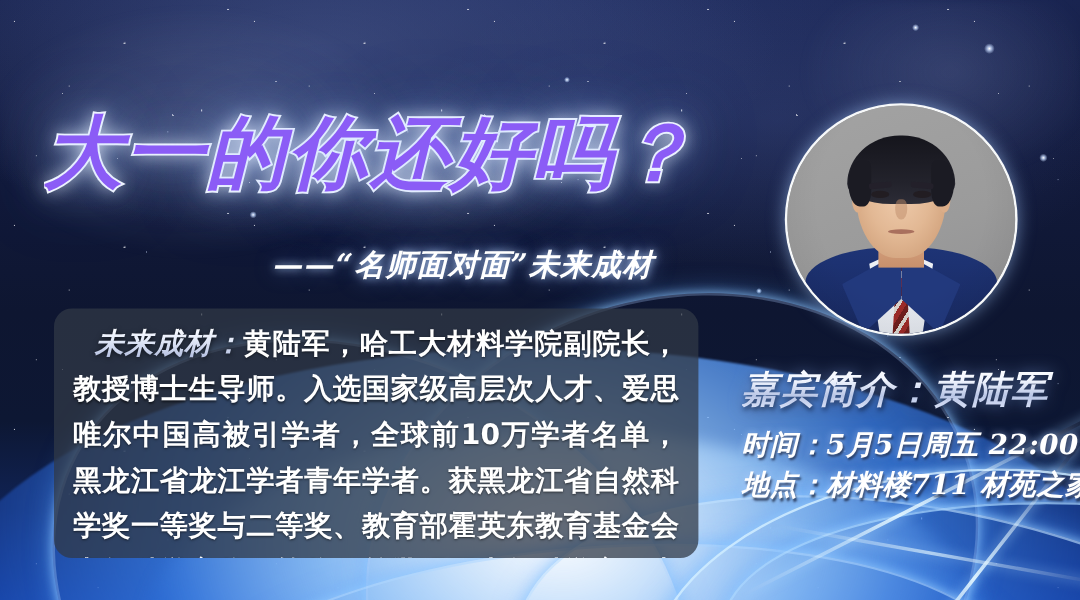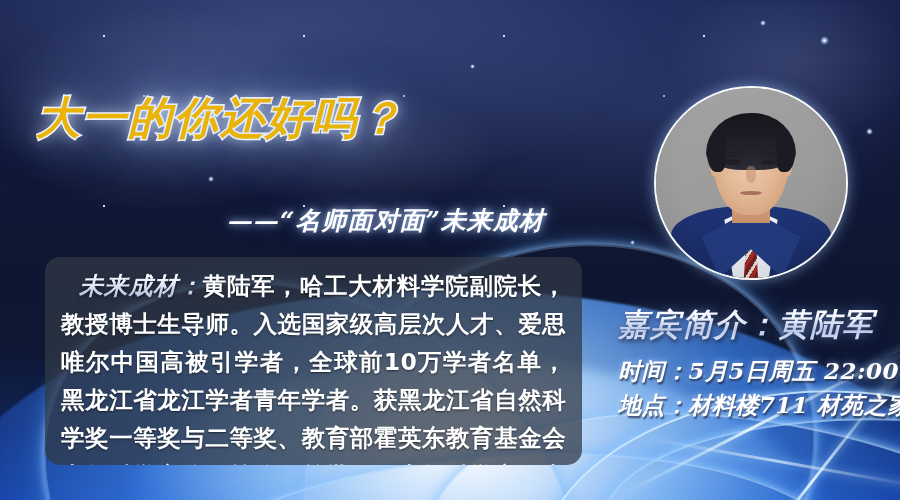--- a/index.html
+++ b/index.html
@@ -175,25 +175,25 @@
     font-size: 13px; font-weight: 700; font-style: italic;
     color: #eef4ff;
     text-shadow: 0 0 6px rgba(150,190,255,.9);
     letter-spacing: -1px;
   }
 
   
   .headline {
     position: absolute; left: 36px; top: 96px;
     z-index: 7;
-    font-family: Liberation Sans, sans-serif;
-    font-size: 44px; font-weight: 700; font-style: italic;
+    font-family: Liberation Serif, serif;
+    font-size: 66px; font-weight: 700; font-style: italic;
     letter-spacing: 2px;
     line-height: 1;
-    color: #eab308;
+    color: #8b5cf6;
     -webkit-text-stroke: 3.2px #ffffff;
     paint-order: stroke fill;
     text-shadow:
       0 0 14px rgba(230,240,255,.95),
       0 0 34px rgba(170,200,255,.75),
       0 0 58px rgba(120,165,255,.5);
     white-space: nowrap;
   }
   .subhead {
     position: absolute; left: 228px; top: 204px;

